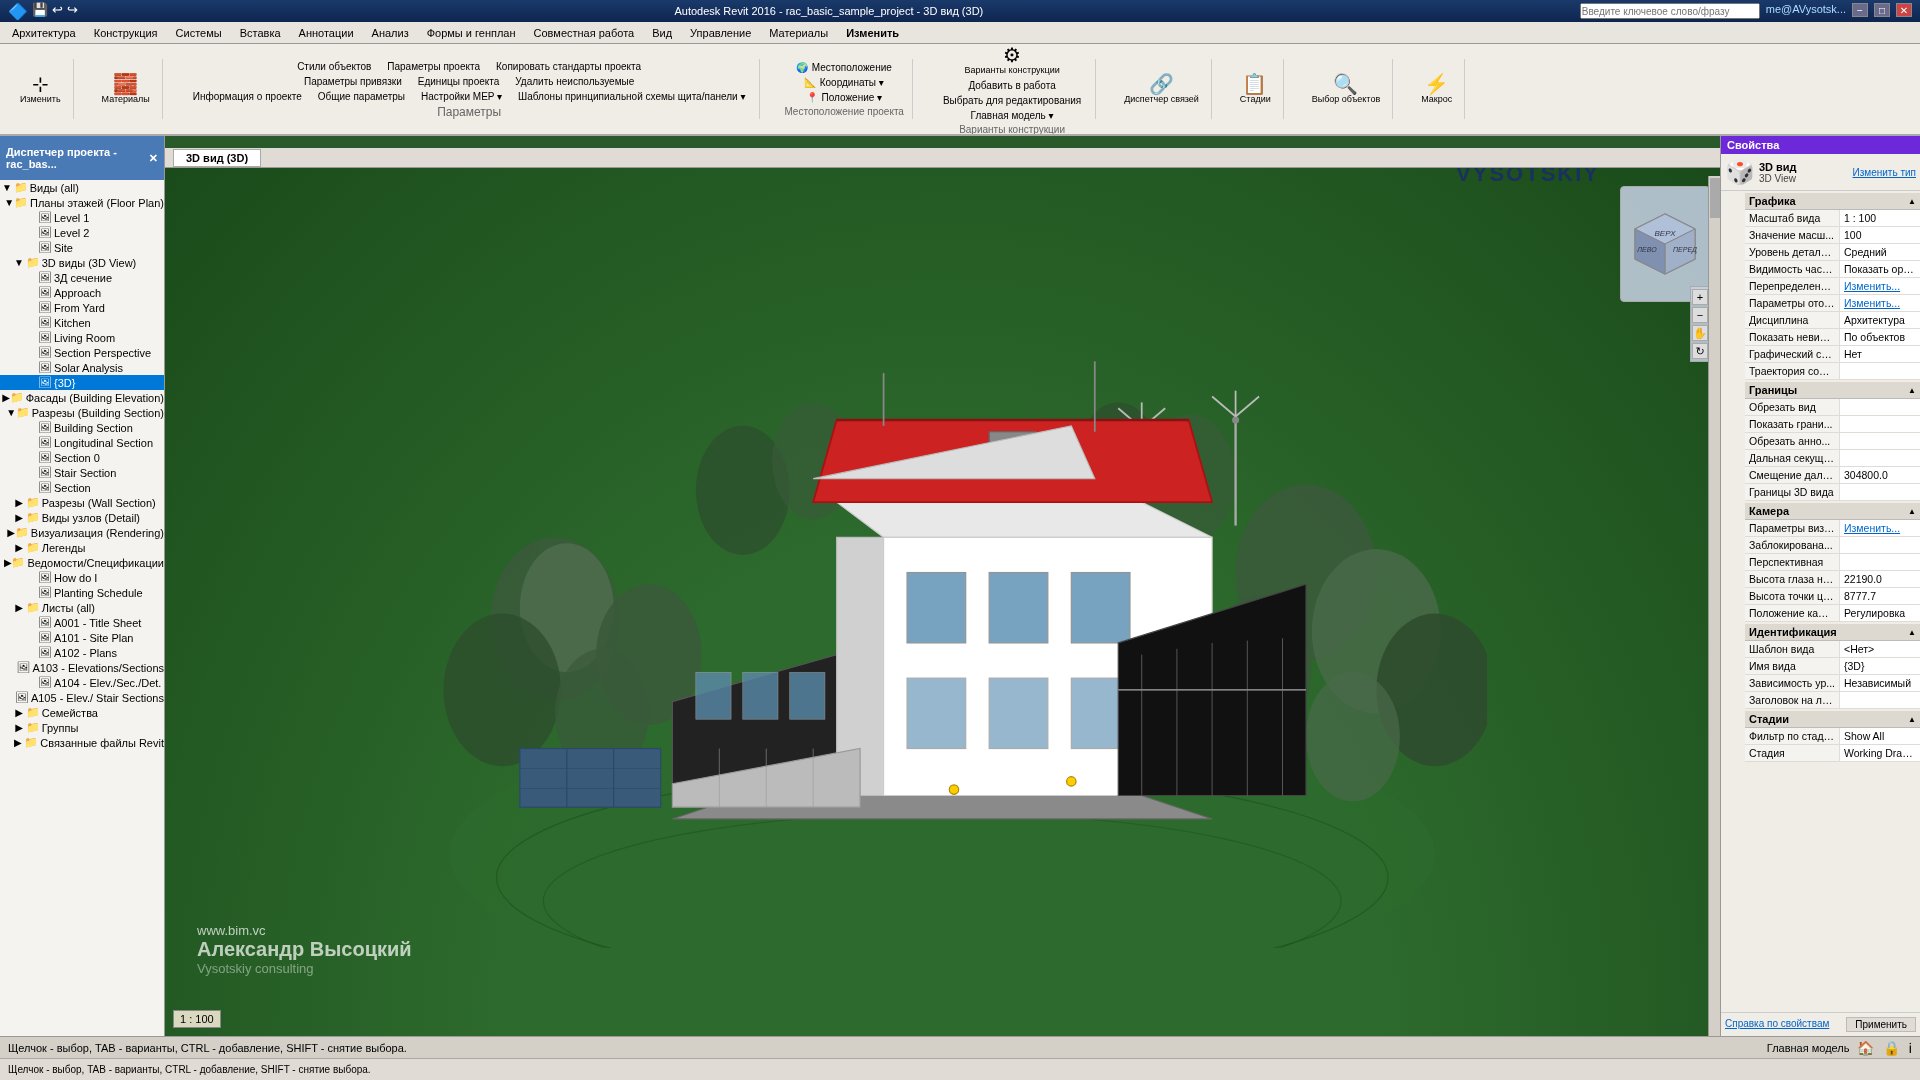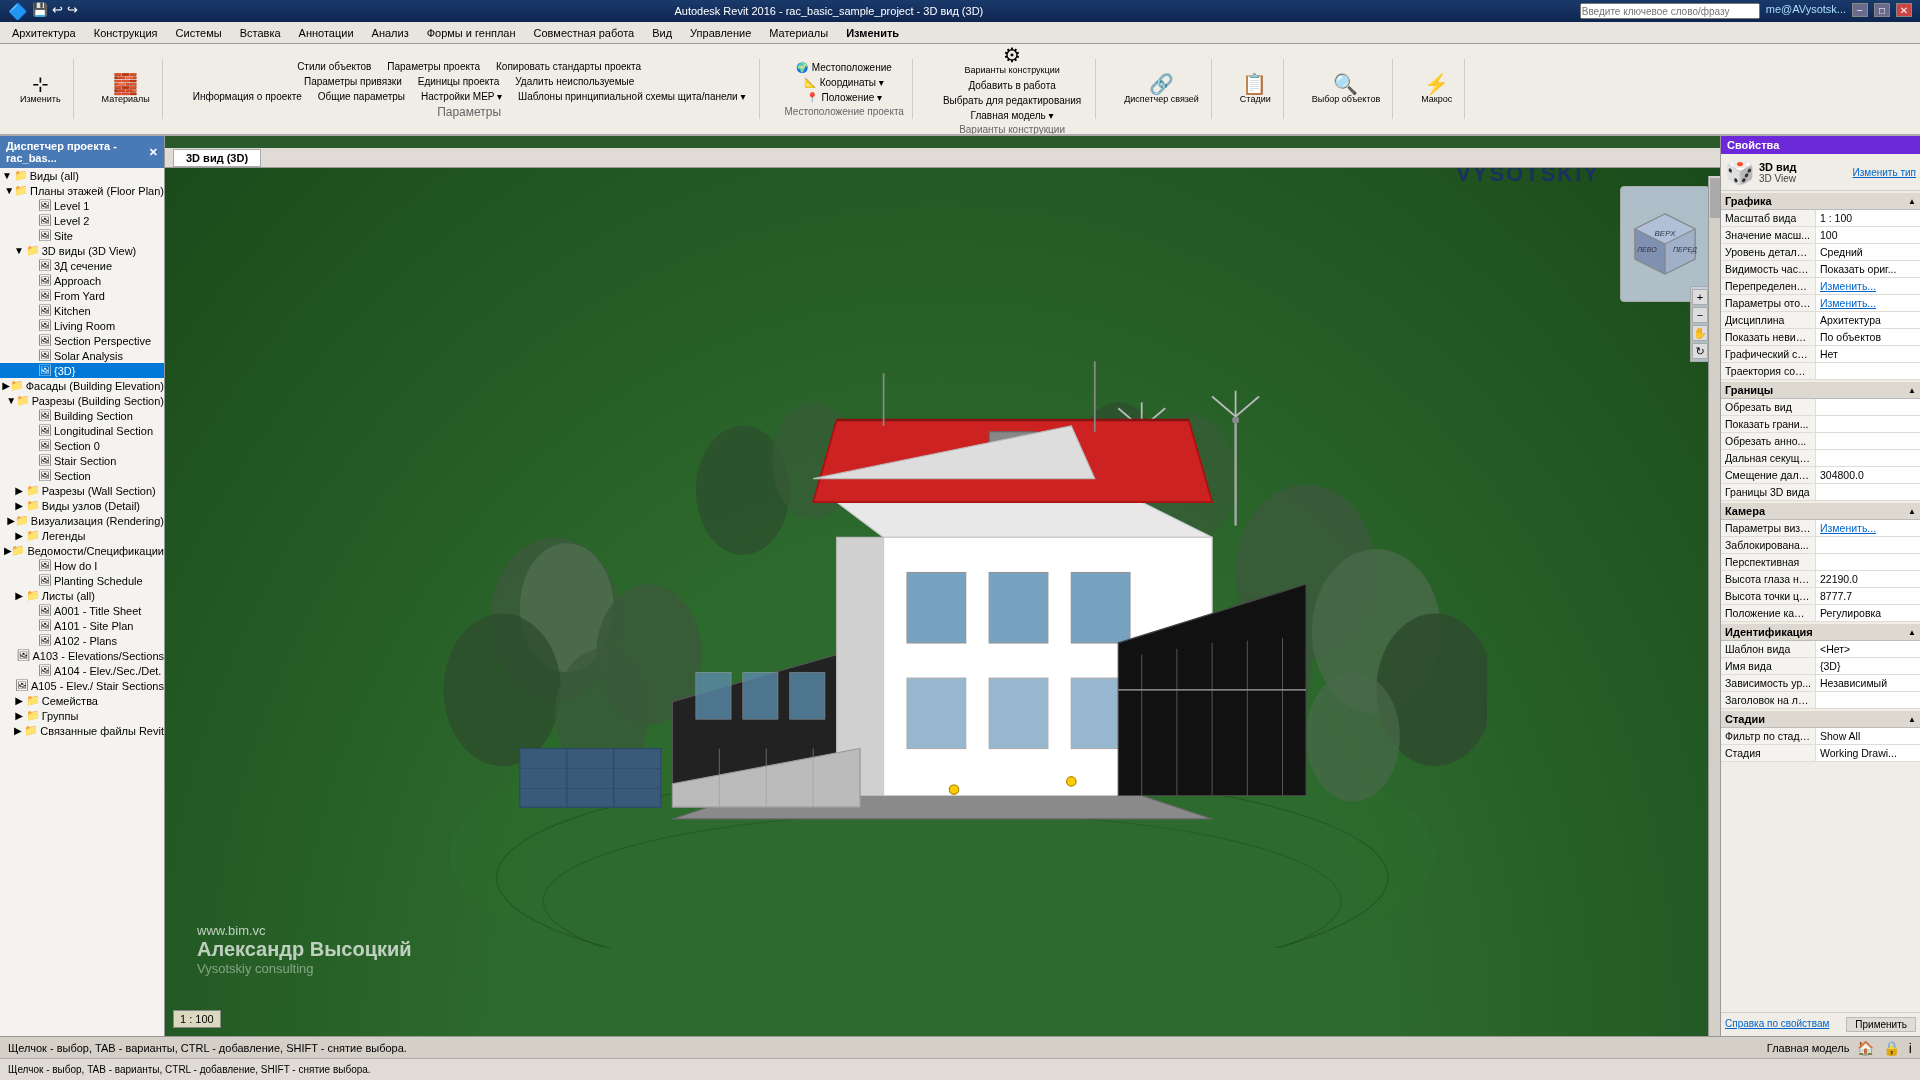--- a/index.html
+++ b/index.html
@@ -83,21 +83,21 @@
       width: 165px;
       background: #f5f3ef;
       border-right: 1px solid #999;
       display: flex;
       flex-direction: column;
       overflow: hidden;
     }
     .panel-header {
       background: #4a7ab5;
       color: #fff;
-      padding: 4px 6px;
+      padding: 10px 6px;
       font-size: 11px;
       font-weight: bold;
       display: flex;
       justify-content: space-between;
       align-items: center;
     }
     .tree-container { flex: 1; overflow-y: auto; overflow-x: hidden; font-size: 11px; }
     .tree-item { display: flex; align-items: center; padding: 1px 0; cursor: pointer; white-space: nowrap; }
     .tree-item.selected { background: #0078d7; color: #fff; }
     .tree-toggle { width: 14px; text-align: center; font-size: 10px; }
@@ -312,21 +312,21 @@
       background: #d4d0c8;
       border-left: 1px solid #999;
     }
     .scrollbar-thumb {
       width: 10px;
       height: 40px;
       background: #aaa;
       margin: 2px auto;
     }
 
-    .prop-scroll { overflow-y: auto; flex: 1; }
+    .prop-scroll { overflow-y: auto; flex: 1; padding-left: 24px; }
 
     .triangle-expand { font-size: 8px; }
   </style>
 </head>
 <body>
 
 <div class="title-bar">
   <div style="display:flex;gap:4px;">
     <span style="font-size:16px;">🔷</span>
     <span style="font-size:13px;">💾</span>

